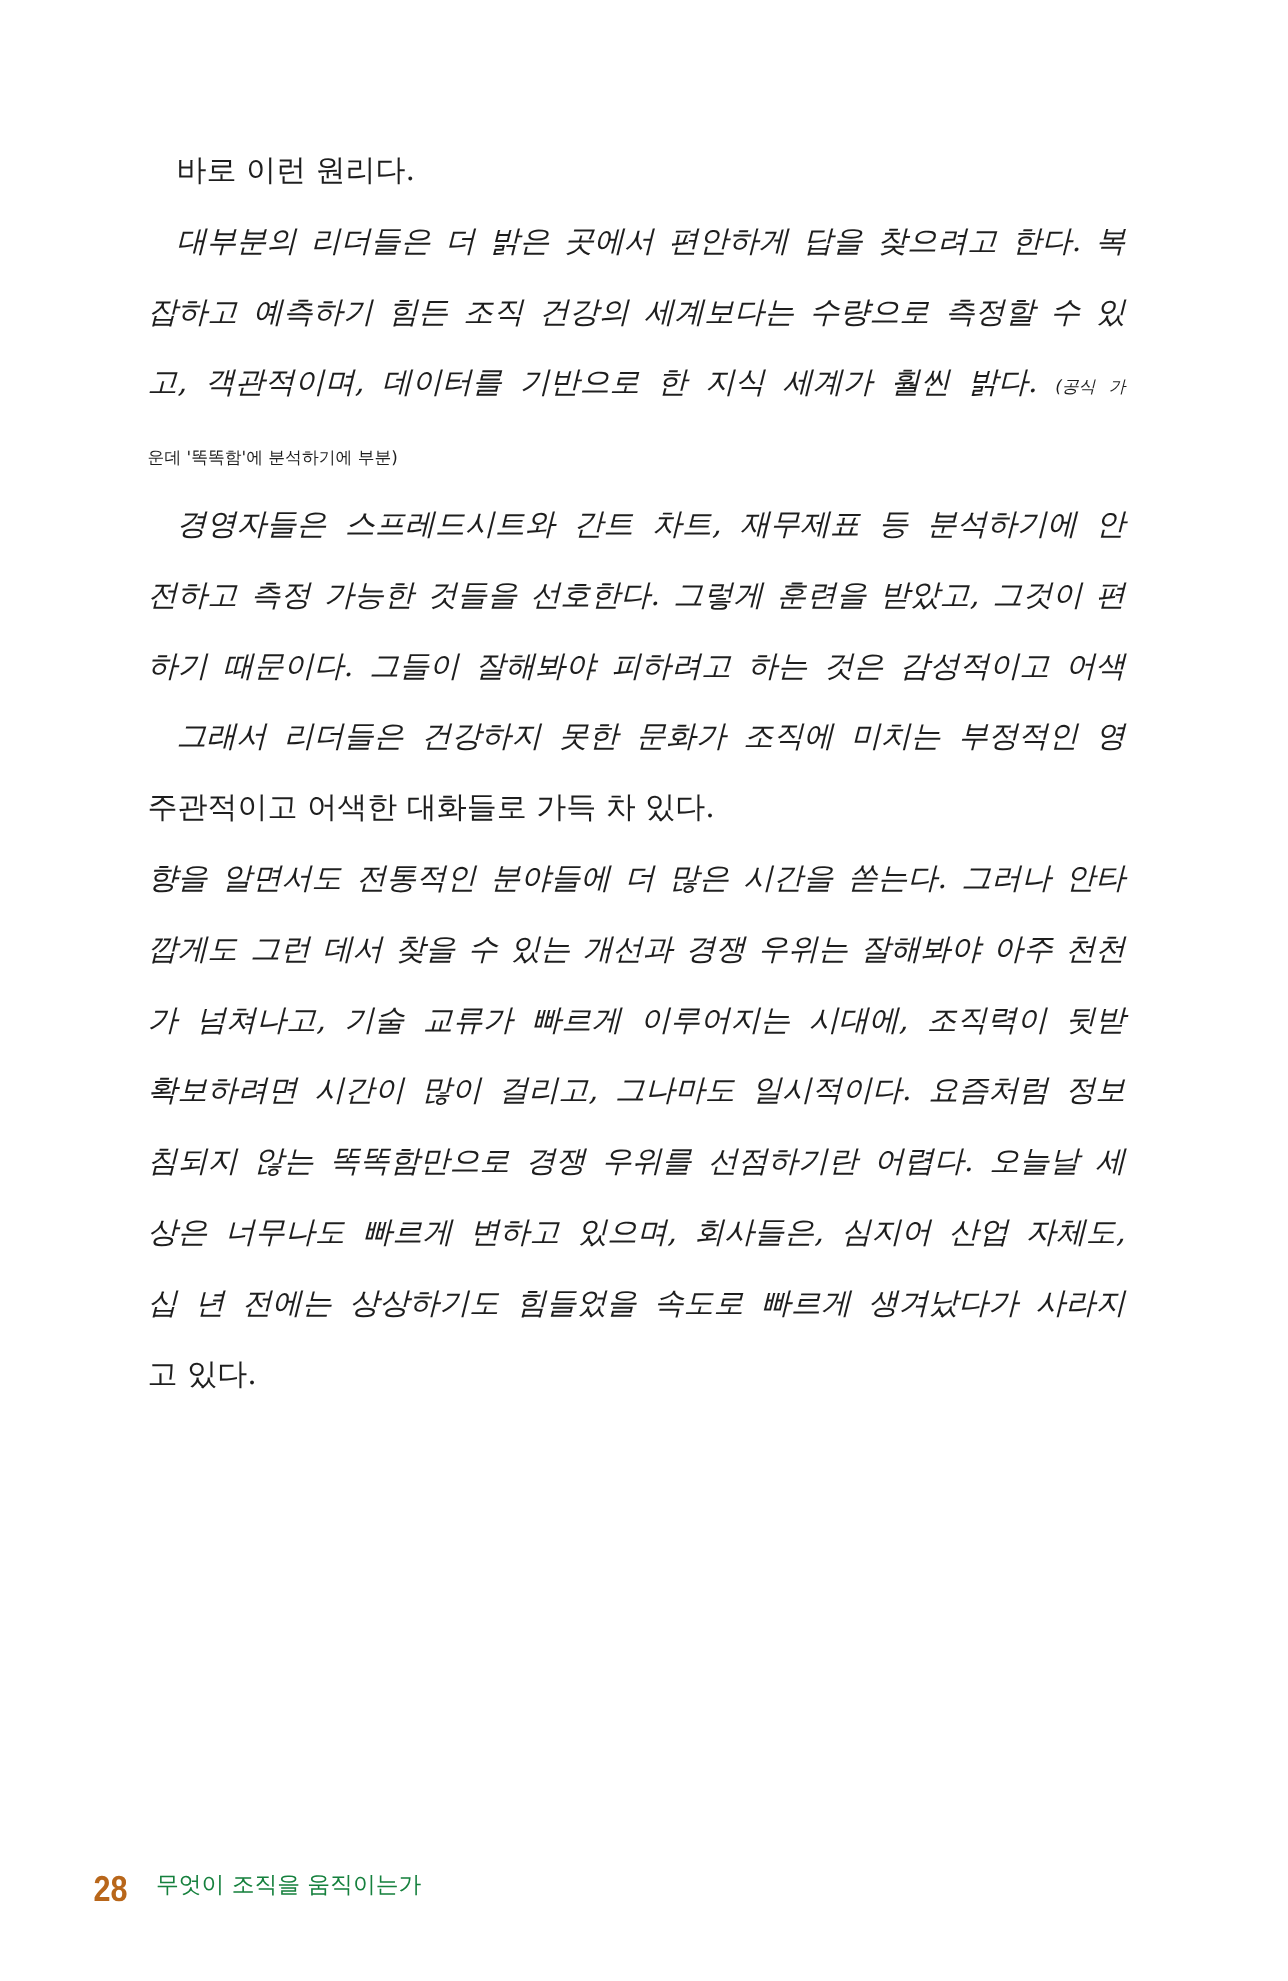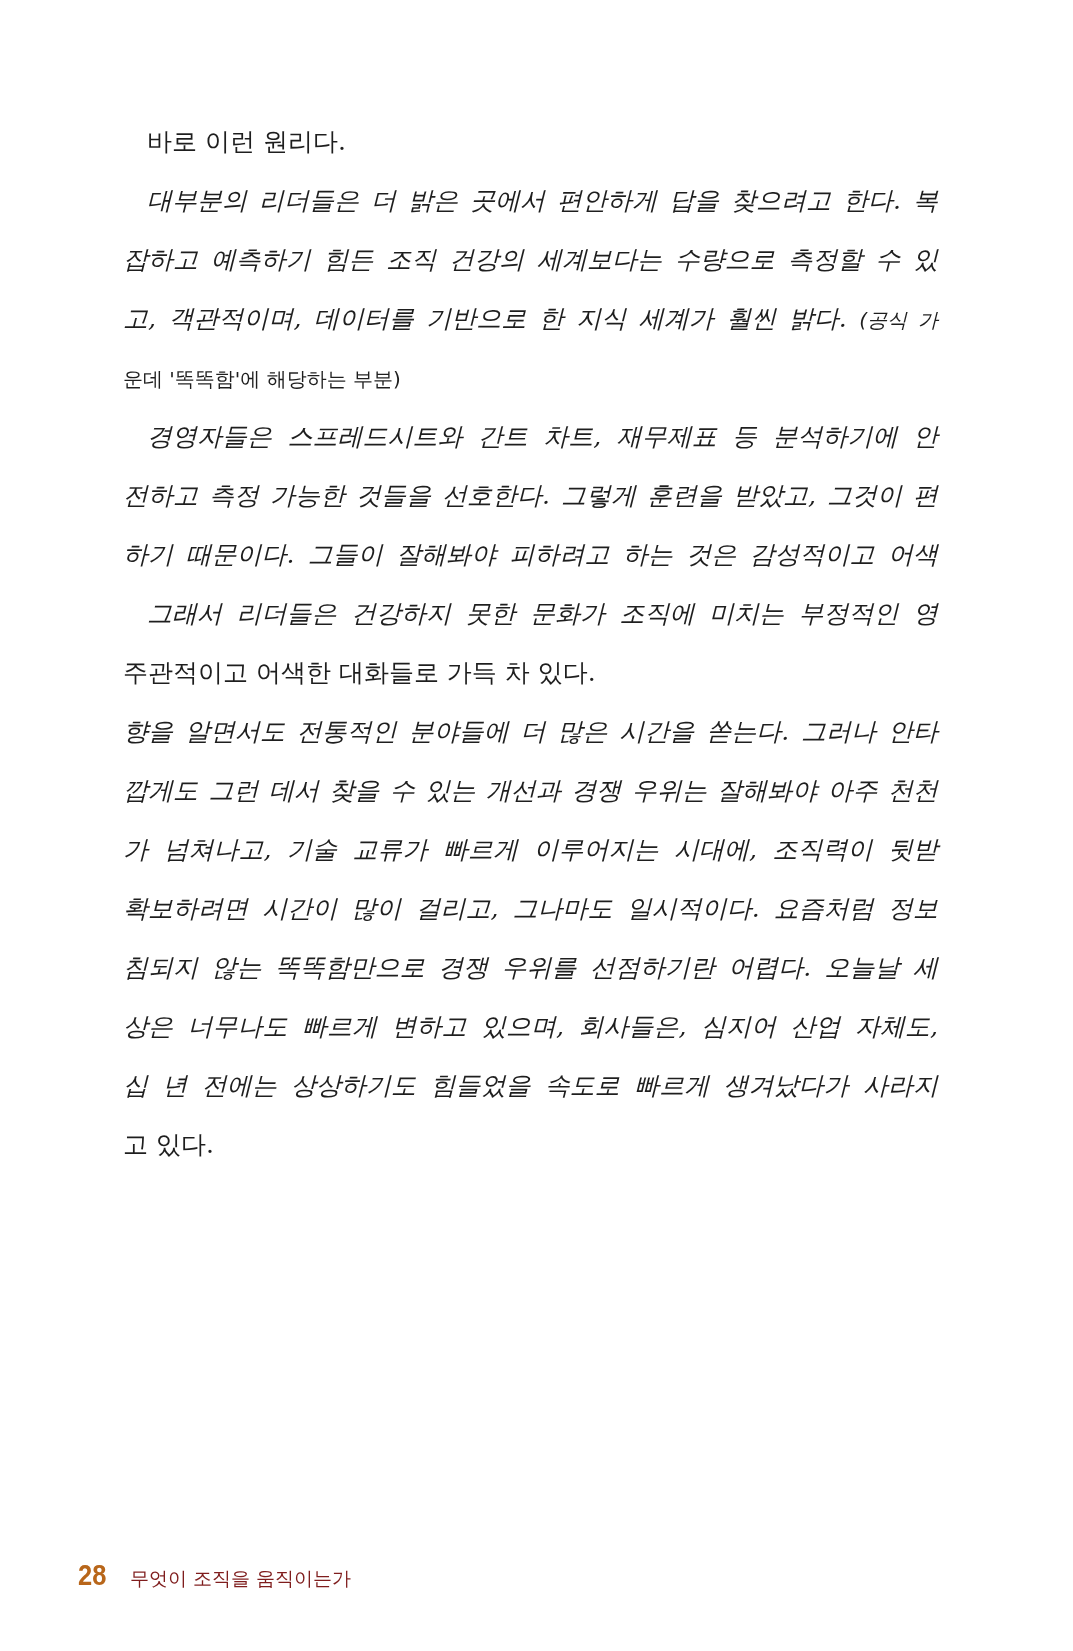--- a/index.html
+++ b/index.html
@@ -26,65 +26,65 @@
     overflow: visible;
     display: flex;
     justify-content: space-between;
     letter-spacing: 0px;
   }
   .line.full { text-align: justify; text-align-last: justify; display: block; font-style: italic; }
   .line.short { display: block; text-align: left; }
   .line.indent { padding-left: 24px; }
   .aside {
     font-family: "DejaVu Sans", "Liberation Sans", sans-serif;
-    font-size: 20px;
+    font-size: 14px;
   }
   .footer {
     position: absolute;
     left: 78px;
     top: 1558px;
     display: flex;
-    align-items: flex-end;
+    align-items: flex-start;
     gap: 18px;
   }
   .page-number {
     font-family: "Liberation Sans", "DejaVu Sans", sans-serif;
     font-weight: bold;
     font-size: 30px;
     color: #b8661a;
     transform: scaleX(0.85);
     transform-origin: left;
     display: inline-block;
     width: 34px;
   }
   .running-title {
     font-family: "DejaVu Sans", "Liberation Sans", sans-serif;
     font-size: 19px;
-    color: #7f1d1d;
+    color: #15803d;
   }
 </style>
 </head>
 <body>
 
 <div class="page-body">
   <div class="line short indent">
     <span>바로 이런 원리다.</span>
   </div>
   <div class="line full indent">
     <span>대부분의 리더들은 더 밝은 곳에서 편안하게 답을 찾으려고 한다. 복</span>
   </div>
   <div class="line full">
     <span>잡하고 예측하기 힘든 조직 건강의 세계보다는 수량으로 측정할 수 있</span>
   </div>
   <div class="line full">
     <span>고, 객관적이며, 데이터를 기반으로 한 지식 세계가 훨씬 밝다.</span>
     <span class="aside">(공식 가</span>
   </div>
   <div class="line short">
-    <span class="aside">운데 '똑똑함'에 해당하는 부분)</span>
+    <span class="aside">운데 '똑똑함'에 분석하기에 부분)</span>
   </div>
   <div class="line full indent">
     <span>경영자들은 스프레드시트와 간트 차트, 재무제표 등 분석하기에 안</span>
   </div>
   <div class="line full">
     <span>전하고 측정 가능한 것들을 선호한다. 그렇게 훈련을 받았고, 그것이 편</span>
   </div>
   <div class="line full">
     <span>하기 때문이다. 그들이 잘해봐야 피하려고 하는 것은 감성적이고 어색</span>
   </div>

